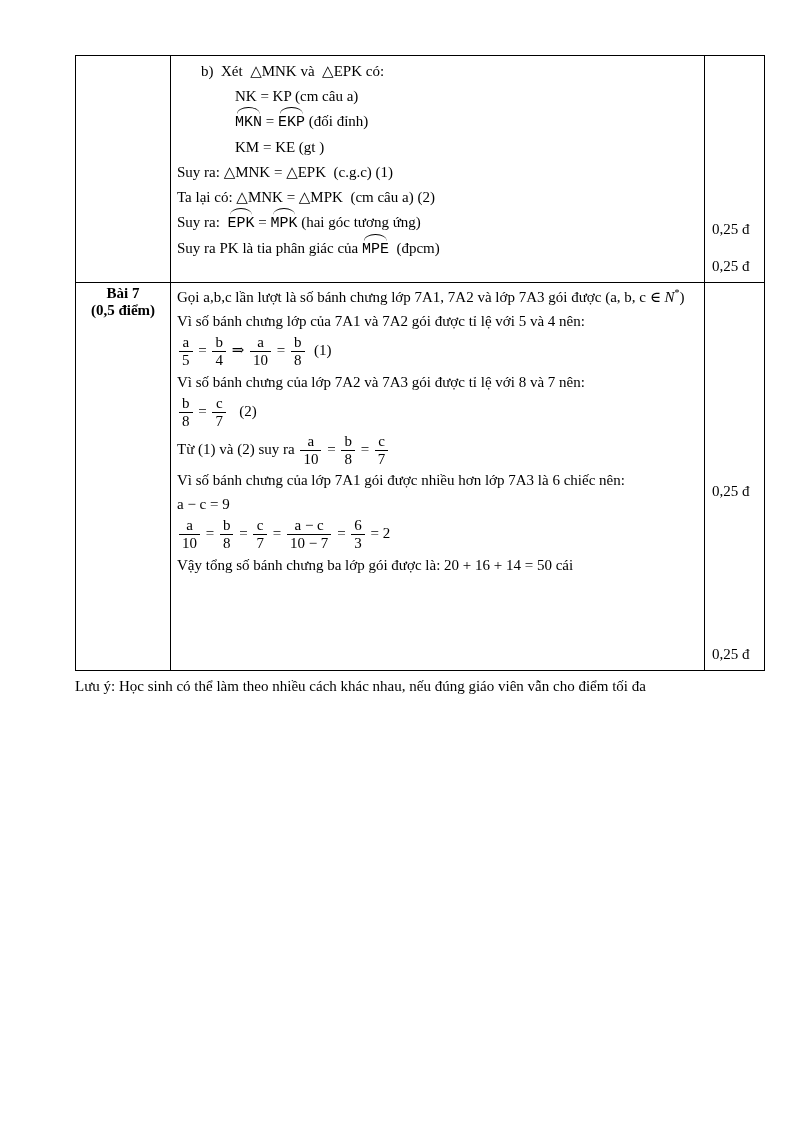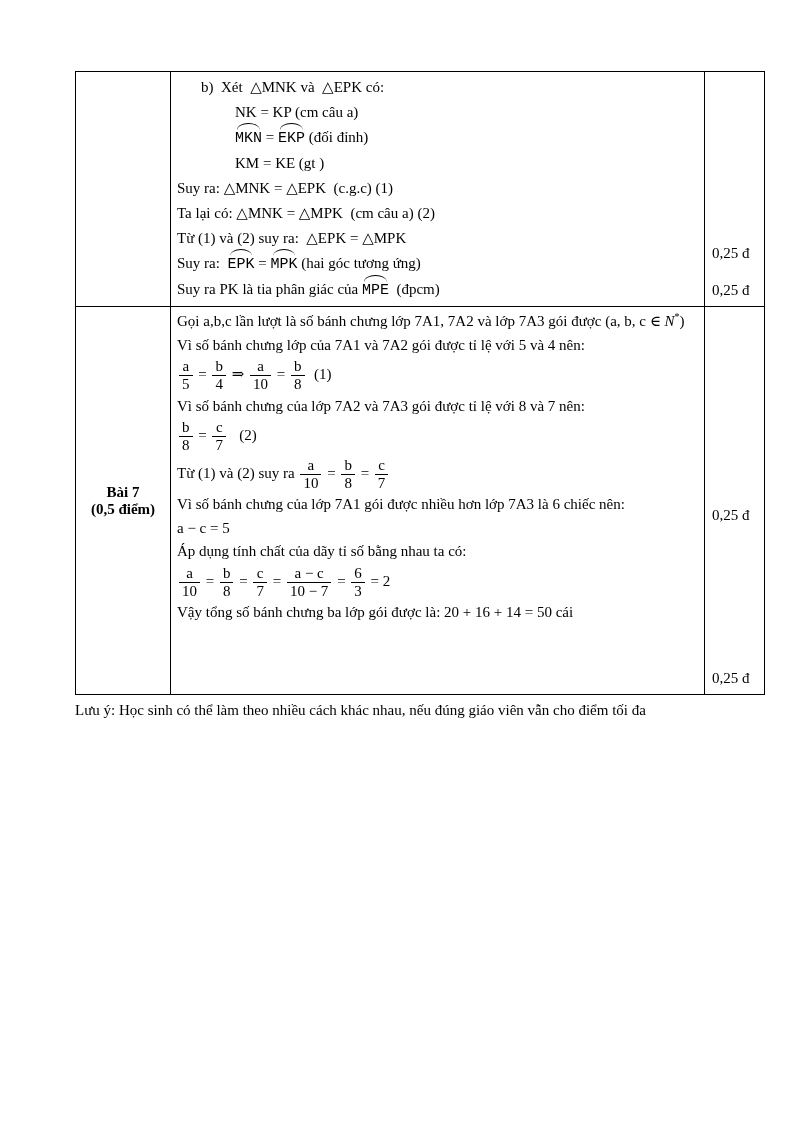--- a/index.html
+++ b/index.html
@@ -3,28 +3,28 @@
 <meta charset="utf-8">
 <style>
   * { box-sizing: border-box; }
   html, body { margin: 0; padding: 0; }
   body {
     width: 794px; height: 1122px; background: #ffffff;
     font-family: "Liberation Serif", "DejaVu Serif", serif;
     font-size: 15px; color: #000;
   }
   .page { position: relative; width: 794px; height: 1122px; overflow: hidden; }
-  .content { position: absolute; left: 75px; top: 55px; width: 690px; margin-top: 16px; }
+  .content { position: absolute; left: 75px; top: 55px; width: 690px; }
   .atable { width: 690px; border: 1px solid #000; }
   .arow { display: grid; grid-template-columns: 94px 1fr 60px; }
   .arow + .arow { border-top: 1px solid #000; }
   .cell { padding: 3px 6px; }
   .cell + .cell { border-left: 1px solid #000; }
   .label-cell {
-    display: flex; flex-direction: column; justify-content: center;
+    display: flex; flex-direction: column; justify-content: flex-start;
     align-items: center; font-weight: bold; text-align: center; padding: 2px;
   }
   .points-cell { position: relative; padding: 0; }
   .pt { position: absolute; left: 7px; white-space: nowrap; }
   .pt-r1a { bottom: 44px; }
   .pt-r1b { bottom: 7px; }
   .pt-r2a { top: 200px; }
   .pt-r2b { bottom: 7px; }
   .r1 .content-cell { min-height: 226px; }
   .r2 .content-cell { min-height: 387px; }
@@ -58,21 +58,20 @@
 
       <div class="arow r1">
         <div class="cell label-cell"></div>
         <div class="cell content-cell">
             <div class="line indent1">b)  Xét  △MNK và  △EPK có:</div>
             <div class="line indent2">NK = KP (cm câu a)</div>
             <div class="line indent2"><span class="ang">MKN</span> = <span class="ang">EKP</span> (đối đỉnh)</div>
             <div class="line indent2">KM = KE (gt )</div>
             <div class="line indent0">Suy ra: △MNK = △EPK  (c.g.c) (1)</div>
             <div class="line indent0">Ta lại có: △MNK = △MPK  (cm câu a) (2)</div>
-            <div class="line indent0">Từ (1) và (2) suy ra:  △EPK = △MPK</div>
             <div class="line indent0">Suy ra:  <span class="ang">EPK</span> = <span class="ang">MPK</span> (hai góc tương ứng)</div>
             <div class="line indent0">Suy ra PK là tia phân giác của <span class="ang">MPE</span>  (đpcm)</div>
           </div>
         <div class="cell points-cell">
           <span class="pt pt-r1a">0,25 đ</span>
           <span class="pt pt-r1b">0,25 đ</span>
         </div>
       </div>
 
       <div class="arow r2">
@@ -81,22 +80,21 @@
           <div>(0,5 điểm)</div>
         </div>
         <div class="cell content-cell">
             <div class="line indent0">Gọi a,b,c lần lượt là số bánh chưng lớp 7A1, 7A2 và lớp 7A3 gói được (a, b, c ∈ <i>N</i><sup>*</sup>)</div>
             <div class="line indent0">Vì số bánh chưng lớp của 7A1 và 7A2 gói được tỉ lệ với 5 và 4 nên:</div>
             <div class="line indent0"><span class="frac"><span class="num">a</span><span class="den">5</span></span> = <span class="frac"><span class="num">b</span><span class="den">4</span></span> ⇒ <span class="frac"><span class="num">a</span><span class="den">10</span></span> = <span class="frac"><span class="num">b</span><span class="den">8</span></span>  (1)</div>
             <div class="line indent0">Vì số bánh chưng của lớp 7A2 và 7A3 gói được tỉ lệ với 8 và 7 nên:</div>
             <div class="line indent0"><span class="frac"><span class="num">b</span><span class="den">8</span></span> = <span class="frac"><span class="num">c</span><span class="den">7</span></span>   (2)</div>
             <div class="line indent0">Từ (1) và (2) suy ra <span class="frac"><span class="num">a</span><span class="den">10</span></span> = <span class="frac"><span class="num">b</span><span class="den">8</span></span> = <span class="frac"><span class="num">c</span><span class="den">7</span></span></div>
             <div class="line indent0">Vì số bánh chưng của lớp 7A1 gói được nhiều hơn lớp 7A3 là 6 chiếc nên:</div>
-            <div class="line indent0">a − c = 5</div>
-            <div class="line indent0">Áp dụng tính chất của dãy tỉ số bằng nhau ta có:</div>
+            <div class="line indent0">a − c = 9</div>
             <div class="line indent0"><span class="frac"><span class="num">a</span><span class="den">10</span></span> = <span class="frac"><span class="num">b</span><span class="den">8</span></span> = <span class="frac"><span class="num">c</span><span class="den">7</span></span> = <span class="frac"><span class="num">a − c</span><span class="den">10 − 7</span></span> = <span class="frac"><span class="num">6</span><span class="den">3</span></span> = 2</div>
             <div class="line indent0">Vậy tổng số bánh chưng ba lớp gói được là: 20 + 16 + 14 = 50 cái</div>
           </div>
         <div class="cell points-cell">
           <span class="pt pt-r2a">0,25 đ</span>
           <span class="pt pt-r2b">0,25 đ</span>
         </div>
       </div>
 
     </div>

